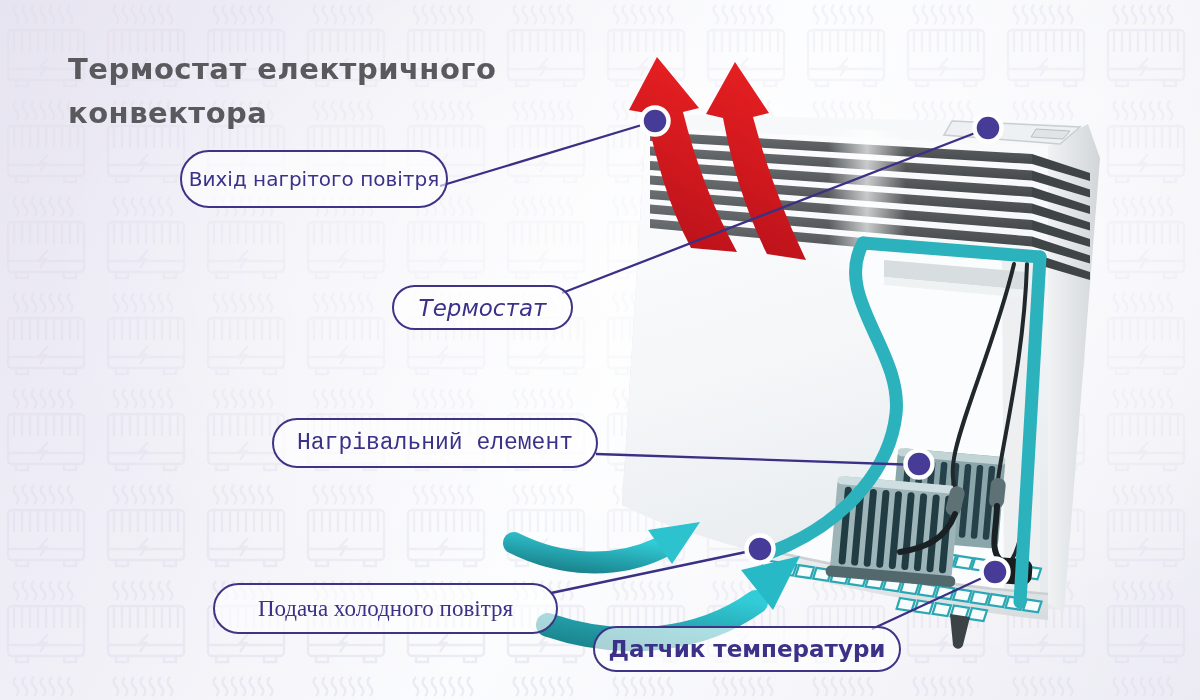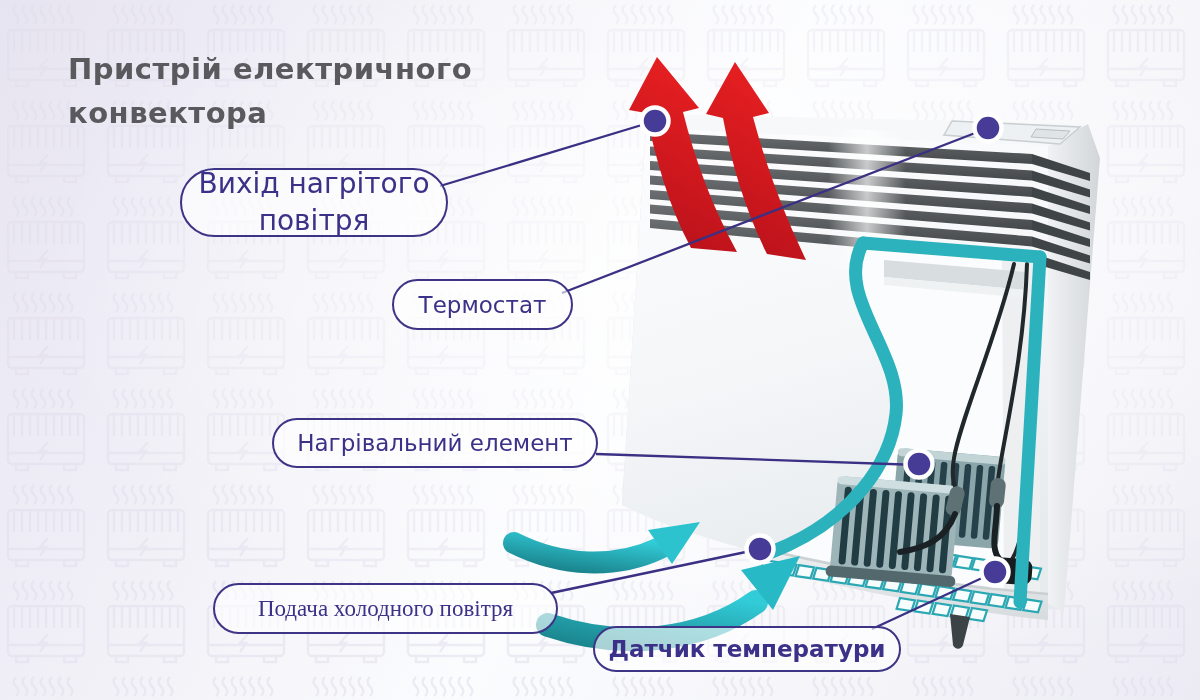--- a/index.html
+++ b/index.html
@@ -12,23 +12,23 @@
   .title{
     position:absolute;left:68px;top:48px;width:440px;margin:0;
     font-size:29px;line-height:1.5;font-weight:bold;color:#5a5a5e;letter-spacing:.5px;
   }
   .pill{
     position:absolute;display:flex;align-items:center;justify-content:center;
     border:2.5px solid #3d3486;border-radius:44px;
     background:rgba(255,255,255,.62);color:#3b3189;
     font-size:23px;text-align:center;white-space:nowrap;box-sizing:border-box;
   }
-  .p1{left:180px;top:168px;width:268px;height:69px;white-space:normal;font-size:28px;line-height:1.3;}
-  .p2{left:392px;top:279px;width:181px;height:51px;}
-  .p3{left:272px;top:418px;width:326px;height:50px;}
+  .p1{left:180px;top:150px;width:268px;height:58px;white-space:normal;font-size:20px;line-height:1.3;}
+  .p2{left:392px;top:285px;width:181px;height:45px;font-style:italic;}
+  .p3{left:272px;top:418px;width:326px;height:50px;font-family:Liberation Mono, monospace;}
   .p4{left:213px;top:583px;width:345px;height:51px;font-family:Liberation Serif, serif;}
   .p5{left:593px;top:626px;width:308px;height:46px;font-weight:bold;}
 </style>
 </head>
 <body>
 
 <div class="stage">
 
   <svg width="1200" height="700" viewBox="0 0 1200 700">
     <defs>
@@ -241,21 +241,21 @@
 
     <g fill="#463b96" stroke="#ffffff" stroke-width="4.5">
       <circle cx="655" cy="121" r="13.5"></circle>
       <circle cx="988" cy="128" r="13.5"></circle>
       <circle cx="919" cy="464" r="13.5"></circle>
       <circle cx="760" cy="549" r="13.5"></circle>
       <circle cx="995" cy="572" r="13.5"></circle>
     </g>
   </svg>
 
-  <h1 class="title">Пристрій електричного конвектора</h1>
+  <h1 class="title">Термостат електричного конвектора</h1>
 
   <div class="pill p1">Вихід нагрітого повітря</div>
   <div class="pill p2">Термостат</div>
   <div class="pill p3">Нагрівальний елемент</div>
   <div class="pill p4">Подача холодного повітря</div>
   <div class="pill p5">Датчик температури</div>
 
 </div>
 
 </body></html>

